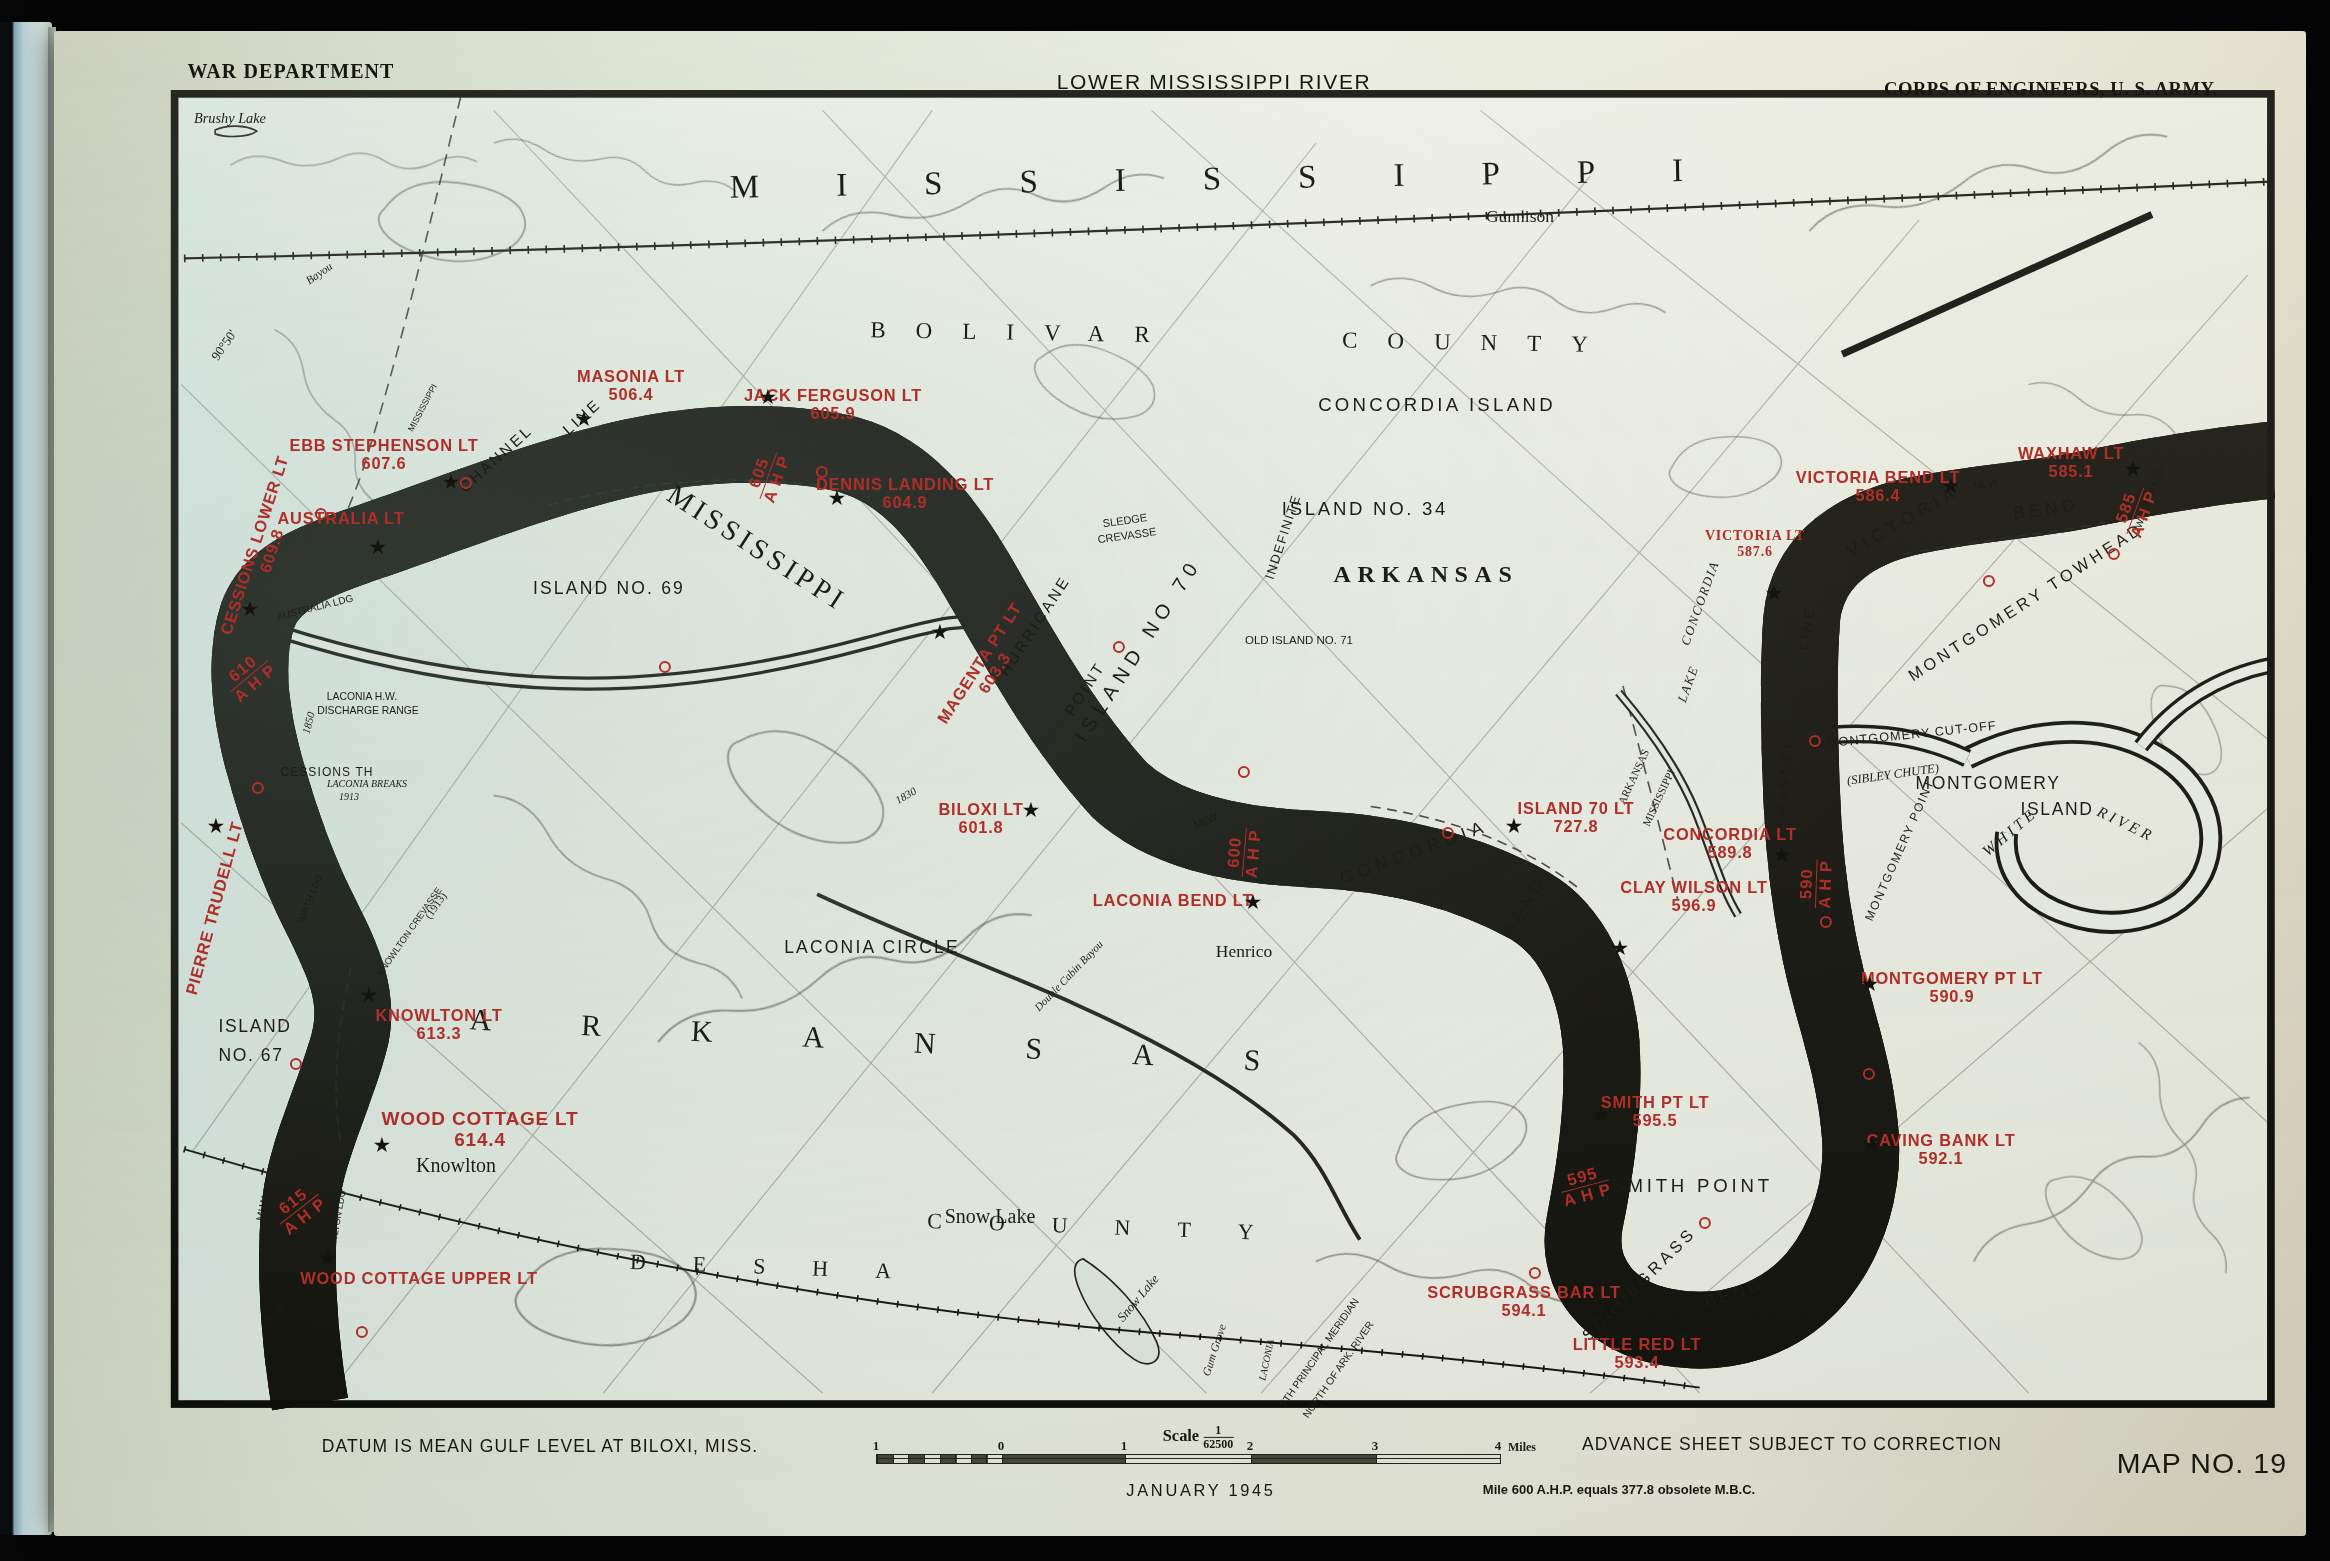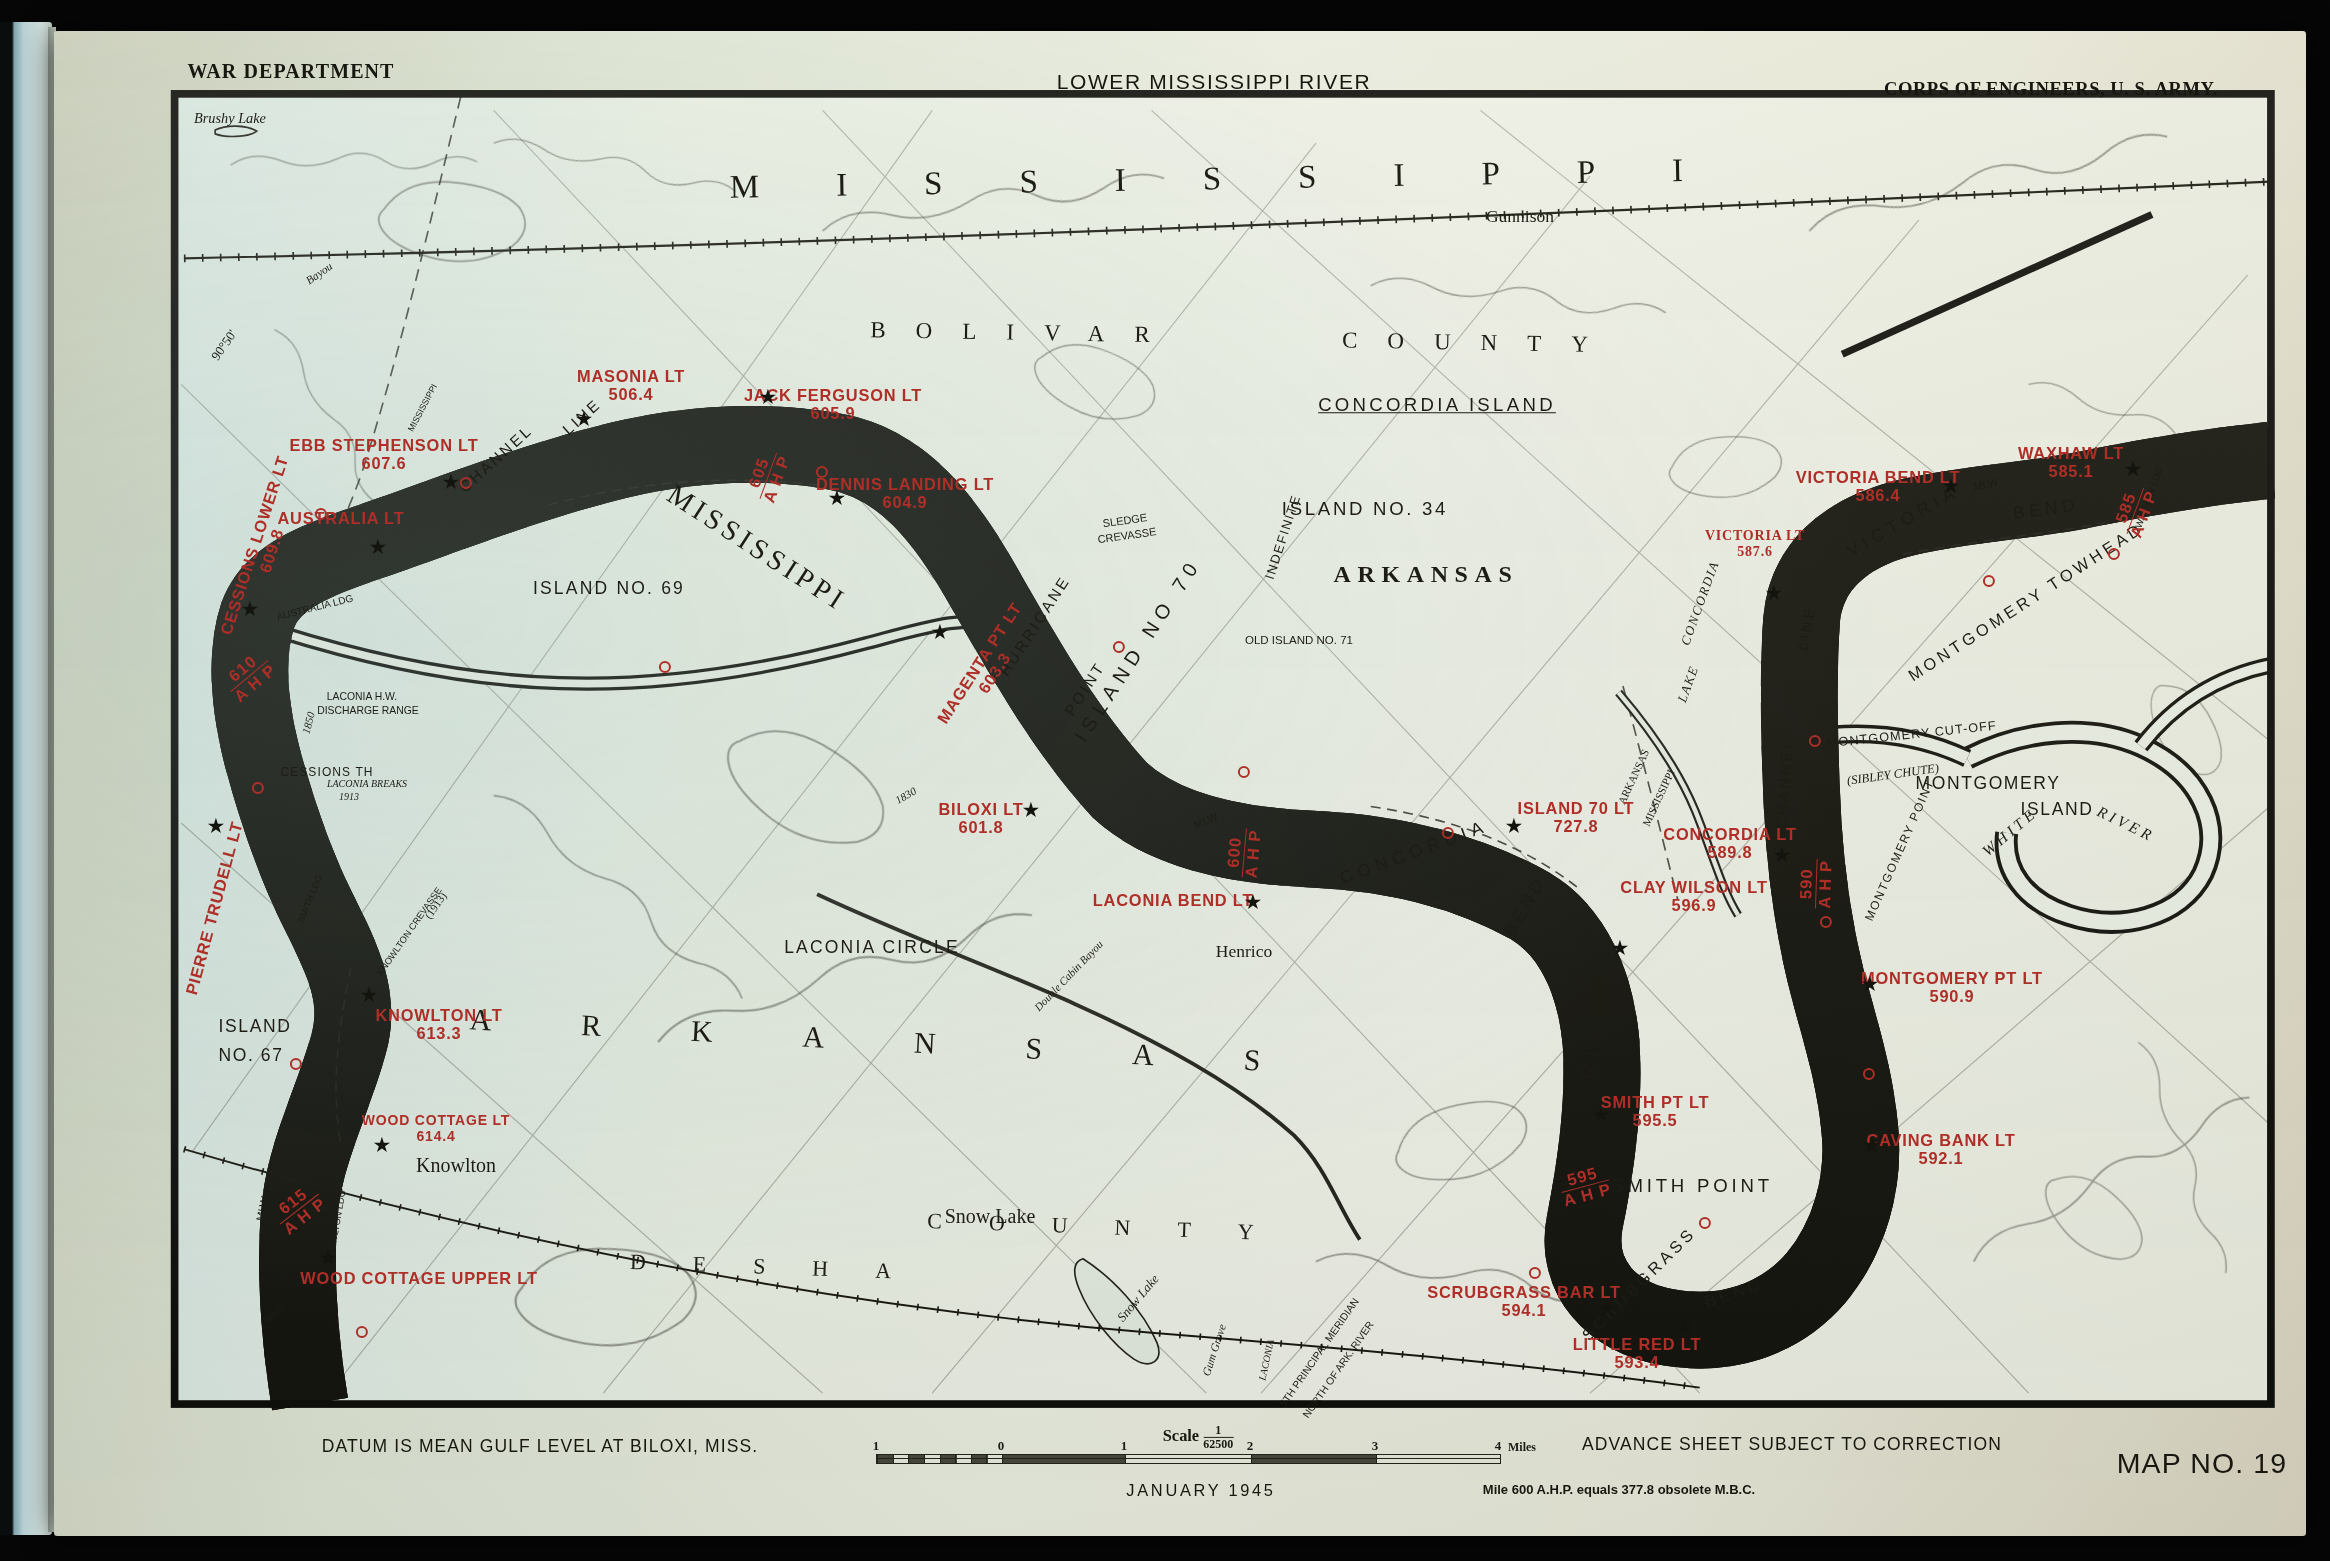--- a/index.html
+++ b/index.html
@@ -225,21 +225,21 @@
   <div class="hdr" style="left:1792px;top:1444px;font-size:17.5px;letter-spacing:1.1px;">ADVANCE SHEET SUBJECT TO CORRECTION</div>
   <div class="hdr" style="left:2202px;top:1463px;font-size:28.5px;letter-spacing:1.1px;">MAP NO. 19</div>
   <div class="hdr b" style="left:1619px;top:1489px;font-size:13px;">Mile 600 A.H.P. equals 377.8 obsolete M.B.C.</div>
 
   <div id="labels">
       <div class="lbl serif it" style="left: 230px; top: 118px; font-size: 14.3px; --r: 0deg;">Brushy Lake</div>
       <div class="lbl serif" style="left: 1245px; top: 178px; font-size: 33px; letter-spacing: 77px; --r: -1deg;">MISSISSIPPI</div>
       <div class="lbl serif" style="left: 1025px; top: 333px; font-size: 23px; letter-spacing: 30px; --r: 1deg;">BOLIVAR</div>
       <div class="lbl serif" style="left: 1480px; top: 343px; font-size: 23px; letter-spacing: 30px; --r: 1deg;">COUNTY</div>
       <div class="lbl serif" style="left: 1520px; top: 216px; font-size: 17.5px; --r: 0deg;">Gunnison</div>
-      <div class="lbl " style="left: 1437px; top: 405px; font-size: 18.6px; letter-spacing: 3.3px; text-decoration: underline; --r: 0deg;">CONCORDIA ISLAND</div>
+      <div class="lbl " style="left: 1437px; top: 405px; font-size: 18.6px; letter-spacing: 3.3px; --r: 0deg;">CONCORDIA ISLAND</div>
       <div class="lbl " style="left: 1365px; top: 509px; font-size: 18.6px; letter-spacing: 2.7px; --r: 0deg;">ISLAND NO. 34</div>
       <div class="lbl " style="left: 1283px; top: 537px; font-size: 13px; letter-spacing: 1.6px; --r: -72deg;">INDEFINITE</div>
       <div class="lbl serif b" style="left: 1426px; top: 575px; font-size: 24px; letter-spacing: 6.6px; --r: 0deg;">ARKANSAS</div>
       <div class="lbl " style="left: 1299px; top: 640px; font-size: 11.5px; --r: 0deg;">OLD ISLAND NO. 71</div>
       <div class="lbl serif" style="left: 757px; top: 548px; font-size: 28.5px; letter-spacing: 4.4px; --r: 33deg;">MISSISSIPPI</div>
       <div class="lbl " style="left: 496px; top: 459px; font-size: 15.4px; letter-spacing: 2.7px; --r: -42deg;">CHANNEL</div>
       <div class="lbl " style="left: 582px; top: 417px; font-size: 15.4px; letter-spacing: 2.7px; --r: -42deg;">LINE</div>
       <div class="lbl " style="left: 609px; top: 588px; font-size: 17.5px; letter-spacing: 2.2px; --r: 0deg;">ISLAND NO. 69</div>
       <div class="lbl " style="left: 315px; top: 608px; font-size: 10px; --r: -14deg;">AUSTRALIA LDG</div>
       <div class="lbl " style="left: 327px; top: 772px; font-size: 12px; letter-spacing: 1.1px; --r: 0deg;">CESSIONS TH</div>
@@ -340,21 +340,21 @@
       <div class="light" style="left: 2071px; top: 462px; font-size: 16.4px; --r: 0deg;"><span>WAXHAW LT</span><span class="v">585.1</span></div>
       <span class="star" style="left: 2133px; top: 468px;">★</span>
       <div class="light" style="left: 1878px; top: 486px; font-size: 16.4px; --r: 0deg;"><span>VICTORIA BEND LT</span><span class="v">586.4</span></div>
       <span class="star" style="left: 1951px; top: 485px;">★</span>
       <div class="light" style="left: 1755px; top: 544px; font-size: 14px; font-family: Liberation Serif, serif; --r: 0deg;"><span>VICTORIA LT</span><span class="v">587.6</span></div>
       <span class="star" style="left: 1774px; top: 592px;">★</span>
       <div class="light" style="left: 439px; top: 1024px; font-size: 16.4px; --r: 0deg;"><span>KNOWLTON LT</span><span class="v">613.3</span></div>
       <span class="star" style="left: 369px; top: 994px;">★</span>
       <div class="light" style="left: 214px; top: 908px; font-size: 16.4px; --r: -75deg;"><span>PIERRE TRUDELL LT</span></div>
       <span class="star" style="left: 216px; top: 825px;">★</span>
-      <div class="light" style="left: 436px; top: 1129px; font-size: 14px; --r: 0deg;"><span>WOOD COTTAGE LT</span><span class="v">614.4</span></div>
+      <div class="light" style="left: 480px; top: 1129px; font-size: 19px; --r: 0deg;"><span>WOOD COTTAGE LT</span><span class="v">614.4</span></div>
       <span class="star" style="left: 382px; top: 1144px;">★</span>
       <div class="light" style="left: 419px; top: 1278px; font-size: 16.4px; --r: 0deg;"><span>WOOD COTTAGE UPPER LT</span></div>
       <span class="star" style="left: 328px; top: 1257px;">★</span>
       <div class="ahp" style="left: 299px; top: 1209px; --r: -38deg;"><span class="num">615</span><span>A H P</span></div>
       <div class="ahp" style="left: 249px; top: 676px; --r: -40deg;"><span class="num">610</span><span>A H P</span></div>
       <div class="ahp" style="left: 768px; top: 476px; --r: -70deg;"><span class="num">605</span><span>A H P</span></div>
       <div class="ahp" style="left: 1244px; top: 853px; --r: -85deg;"><span class="num">600</span><span>A H P</span></div>
       <div class="ahp" style="left: 1585px; top: 1186px; --r: -15deg;"><span class="num">595</span><span>A H P</span></div>
       <div class="ahp" style="left: 1816px; top: 884px; --r: -88deg;"><span class="num">590</span><span>A H P</span></div>
       <div class="ahp" style="left: 2135px; top: 511px; --r: -70deg;"><span class="num">585</span><span>A H P</span></div>

